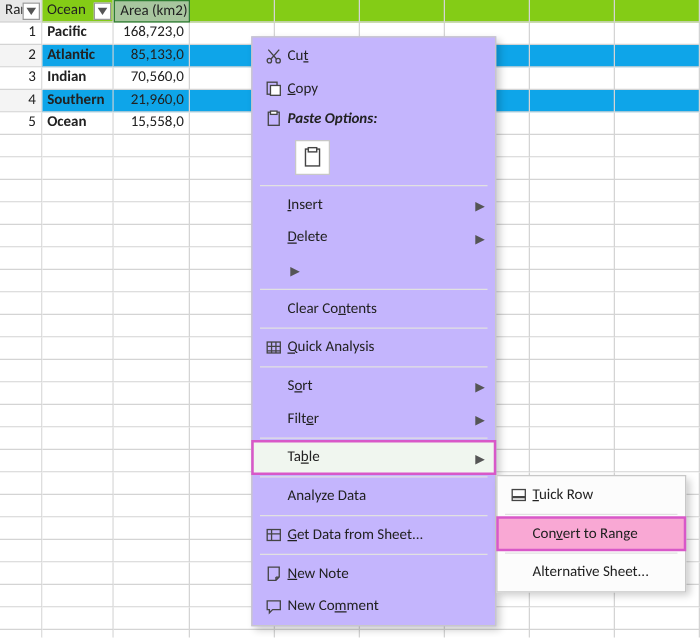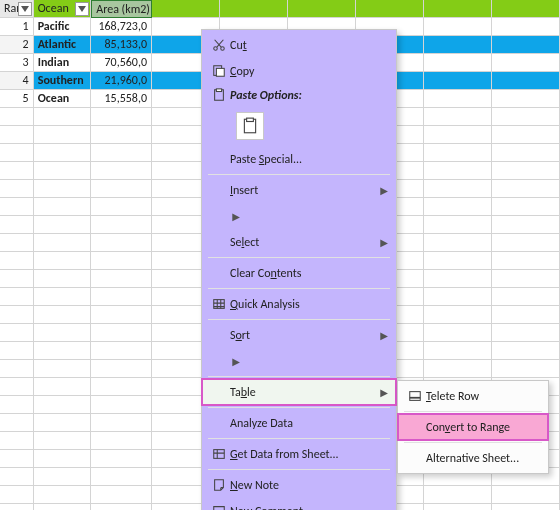--- a/index.html
+++ b/index.html
@@ -480,37 +480,33 @@
     <span class="lbl"><b>Paste Options:</b></span>
   </div>
   <div class="mi pasteicon">
     <span class="pic">
       <svg width="18" height="18" viewBox="0 0 16 16" stroke="#444" fill="none" stroke-width="1">
           <rect x="3" y="2" width="10" height="12"></rect>
           <rect x="5" y="1" width="6" height="3" fill="#fff"></rect>
         </svg>
     </span>
   </div>
-  <div class="mi">
-    <span class="ic"></span>
-    <span class="lbl"><span>Paste </span><u>S</u><span>pecial...</span></span>
-  </div>
   <div class="sep"></div>
   <div class="mi">
     <span class="ic"></span>
     <span class="lbl"><u>I</u><span>nsert</span></span>
     <span class="arrow">▶</span>
   </div>
   <div class="mi">
     <span class="ic"></span>
+    <span class="lbl"><u>D</u><span>elete</span></span>
     <span class="arrow">▶</span>
   </div>
   <div class="mi">
     <span class="ic"></span>
-    <span class="lbl"><span>Se</span><u>l</u><span>ect</span></span>
     <span class="arrow">▶</span>
   </div>
   <div class="sep"></div>
   <div class="mi">
     <span class="ic"></span>
     <span class="lbl"><span>Clear Co</span><u>n</u><span>tents</span></span>
   </div>
   <div class="sep"></div>
   <div class="mi">
     <span class="ic">
@@ -522,20 +518,21 @@
     <span class="lbl"><u>Q</u><span>uick Analysis</span></span>
   </div>
   <div class="sep"></div>
   <div class="mi">
     <span class="ic"></span>
     <span class="lbl"><span>S</span><u>o</u><span>rt</span></span>
     <span class="arrow">▶</span>
   </div>
   <div class="mi">
     <span class="ic"></span>
+    <span class="lbl"><span>Filt</span><u>e</u><span>r</span></span>
     <span class="arrow">▶</span>
   </div>
   <div class="sep"></div>
   <div class="mi highlight">
     <span class="ic"></span>
     <span class="lbl"><span>Ta</span><u>b</u><span>le</span></span>
     <span class="arrow">▶</span>
   </div>
   <div class="sep"></div>
   <div class="mi">
@@ -572,21 +569,21 @@
 </div>
 
 <div class="submenu">
   <div class="mi">
     <span class="ic">
       <svg width="14" height="14" viewBox="0 0 16 16" stroke="#444" fill="none" stroke-width="1.2">
           <rect x="2" y="3" width="12" height="10"></rect>
           <path d="M2 10h12" stroke-width="2"></path>
         </svg>
     </span>
-    <span class="lbl"><u>T</u><span>elete Row</span></span>
+    <span class="lbl"><u>T</u><span>uick Row</span></span>
   </div>
   <div class="sep"></div>
   <div class="mi highlight2">
     <span class="ic"></span>
     <span class="lbl"><span>Con</span><u>v</u><span>ert to Range</span></span>
   </div>
   <div class="sep"></div>
   <div class="mi">
     <span class="ic"></span>
     <span class="lbl">Alternative Sheet...</span>

